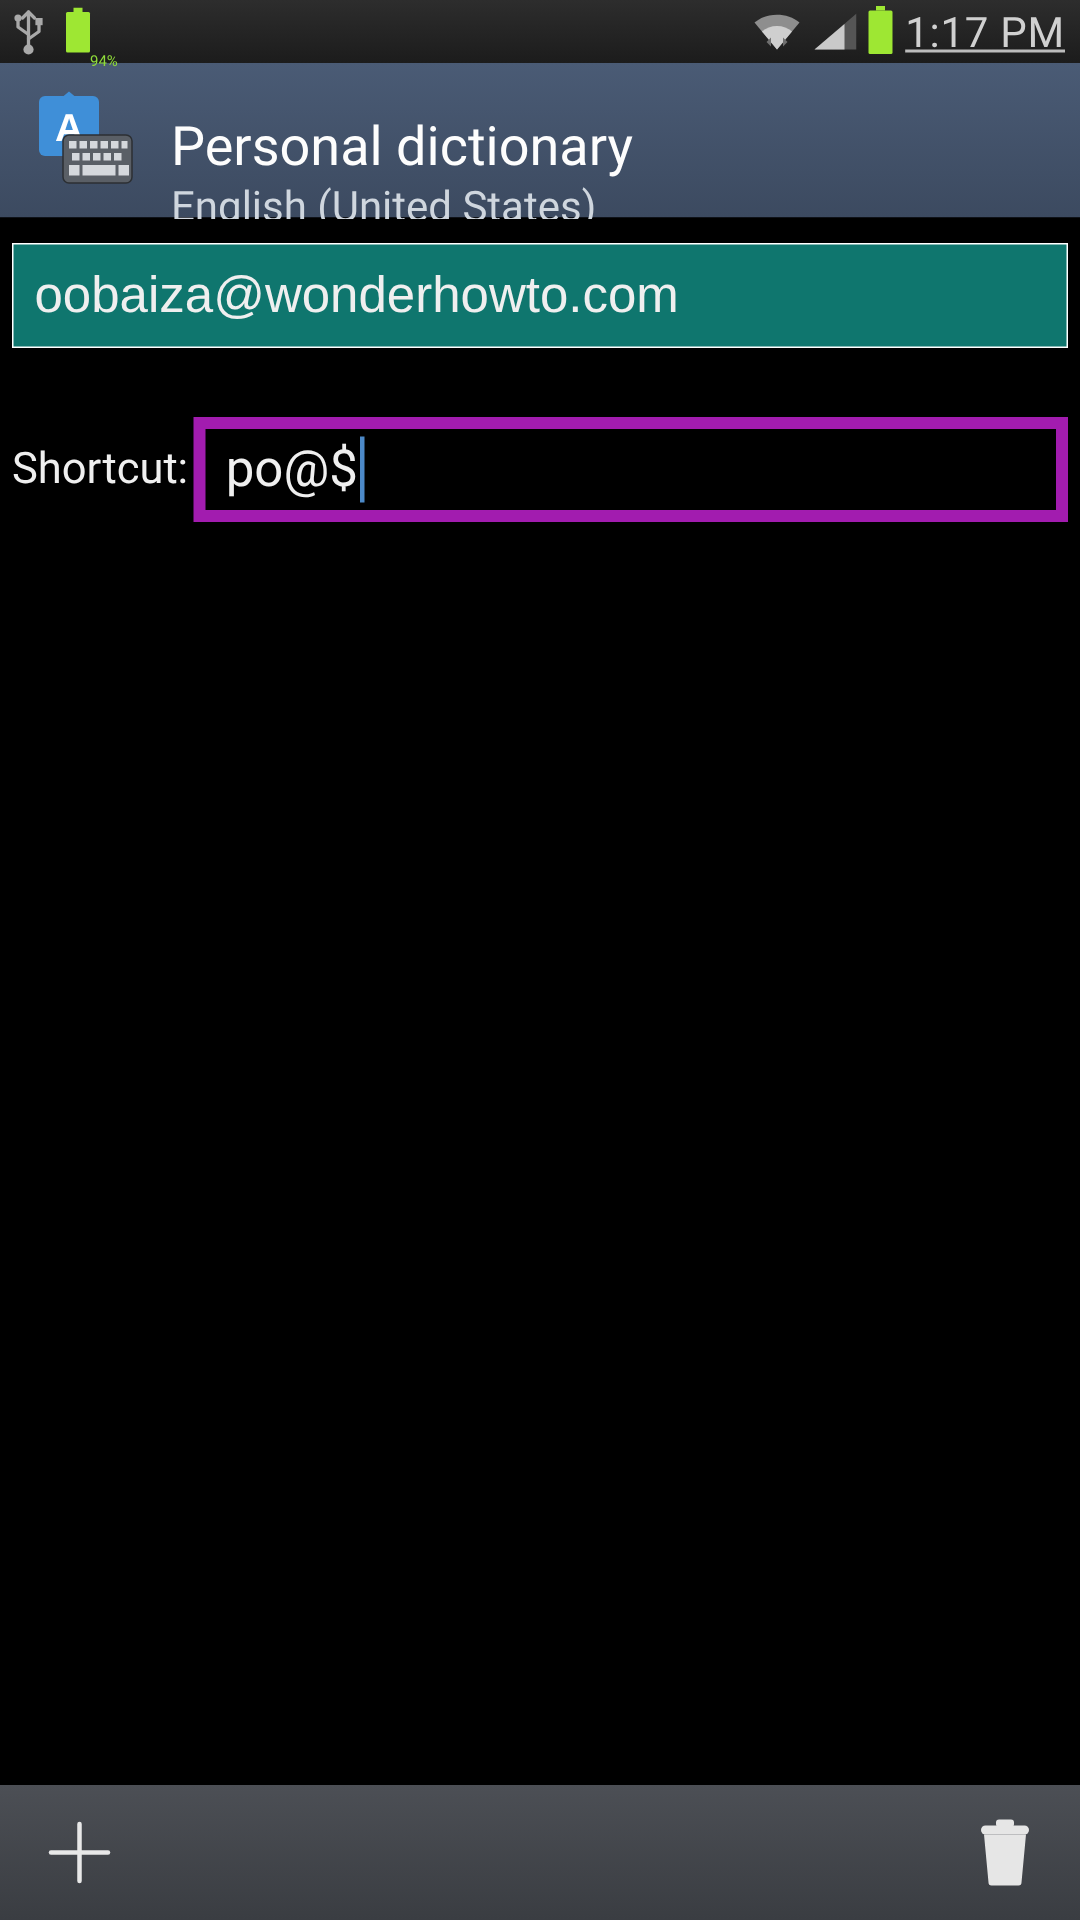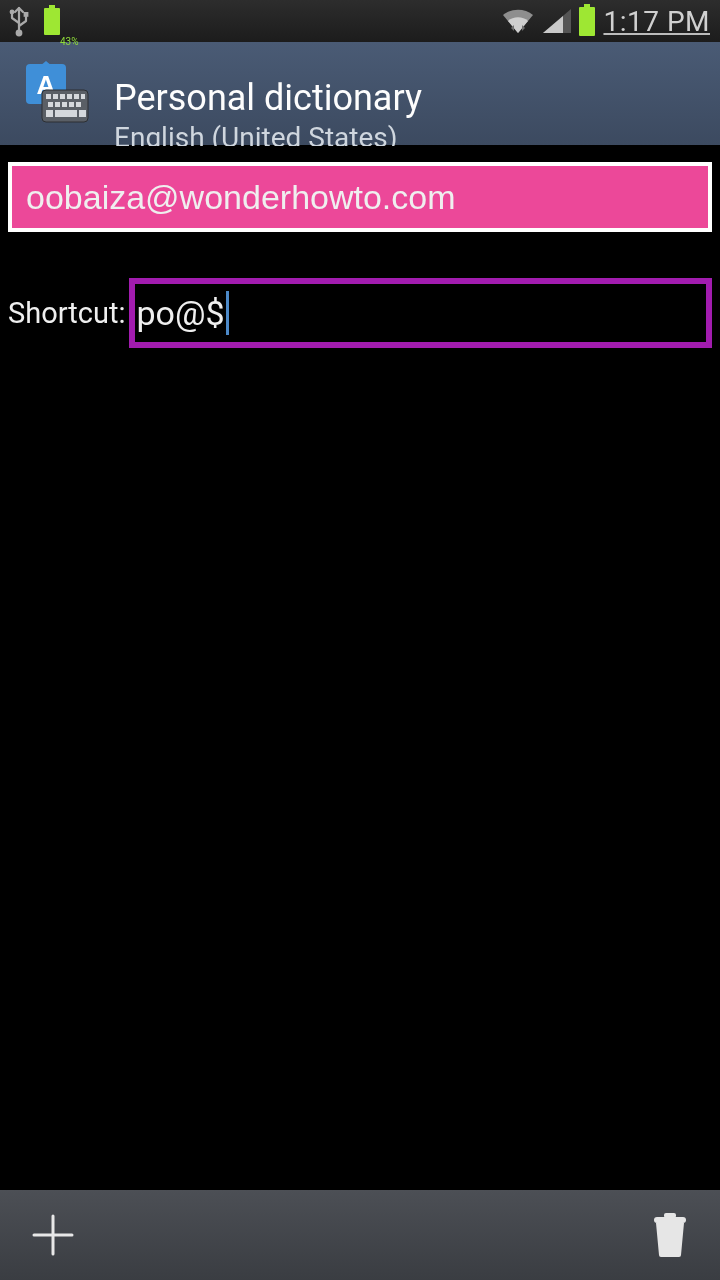--- a/index.html
+++ b/index.html
@@ -35,44 +35,44 @@
   .header-text { display: flex; flex-direction: column; margin-top: 44px; }
   .header-title { color: #fdfdfd; font-size: 36px; font-weight: 400; }
   .header-subtitle { color: #cfd6de; font-size: 28px; margin-top: 2px; }
 
   
   .content { flex: 1; background: #000; padding: 16px 8px 0 8px; }
 
   .word-input {
     width: 100%;
     height: 70px;
-    background: #ec4899;
-    border: 4px solid #ffffff;
+    background: #0f766e;
+    border: 1px solid #ffffff;
     color: #efefef;
     font-size: 34px;
     padding: 0 14px;
     outline: none;
   }
 
   .shortcut-row {
     display: flex;
     align-items: center;
     margin-top: 46px;
     gap: 4px;
     width: 100%;
   }
   .shortcut-label { color: #efefef; font-size: 29px; white-space: nowrap; }
   .shortcut-input-wrap {
     flex: 1;
     height: 70px;
-    border: 6px solid #a21caf;
+    border: 8px solid #a21caf;
     background: #000;
     display: flex;
     align-items: center;
-    padding: 0 1px;
+    padding: 0 13px;
     position: relative;
   }
   .shortcut-value { color: #efefef; font-size: 34px; }
   .caret {
     width: 3px;
     height: 44px;
     background: #4c89c8;
     margin-left: 1px;
   }
 
@@ -106,21 +106,21 @@
           <rect x="17.6" y="8" width="4.8" height="4.8" fill="#a9a9a9" stroke="none"></rect>
           <circle cx="13" cy="29" r="3.4" fill="#a9a9a9" stroke="none"></circle>
         </g>
       </svg>
     </span>
     <span style="display:flex;align-items:flex-end;">
       <svg class="svg-icon" width="20" height="32" viewBox="0 0 20 32">
         <rect x="7" y="0" width="6" height="3" fill="#9ee733"></rect>
         <rect x="2" y="3" width="16" height="27" fill="#9ee733" rx="1"></rect>
       </svg>
-      <span class="batt-text">43%</span>
+      <span class="batt-text">94%</span>
     </span>
   </div>
   <div class="status-right">
     <span>
       <svg class="svg-icon" width="34" height="28" viewBox="0 0 34 28">
         <path d="M17 26 L2 8 C10 1 24 1 32 8 Z" fill="#8e8e8e"></path>
         <path d="M17 26 L7 14 C12 9 22 9 27 14 Z" fill="#cfcfcf"></path>
         <g fill="#6f6f6f">
           <path d="M13 18 L13 24 L10 21 Z"></path>
           <path d="M21 18 L21 24 L24 21 Z"></path>

